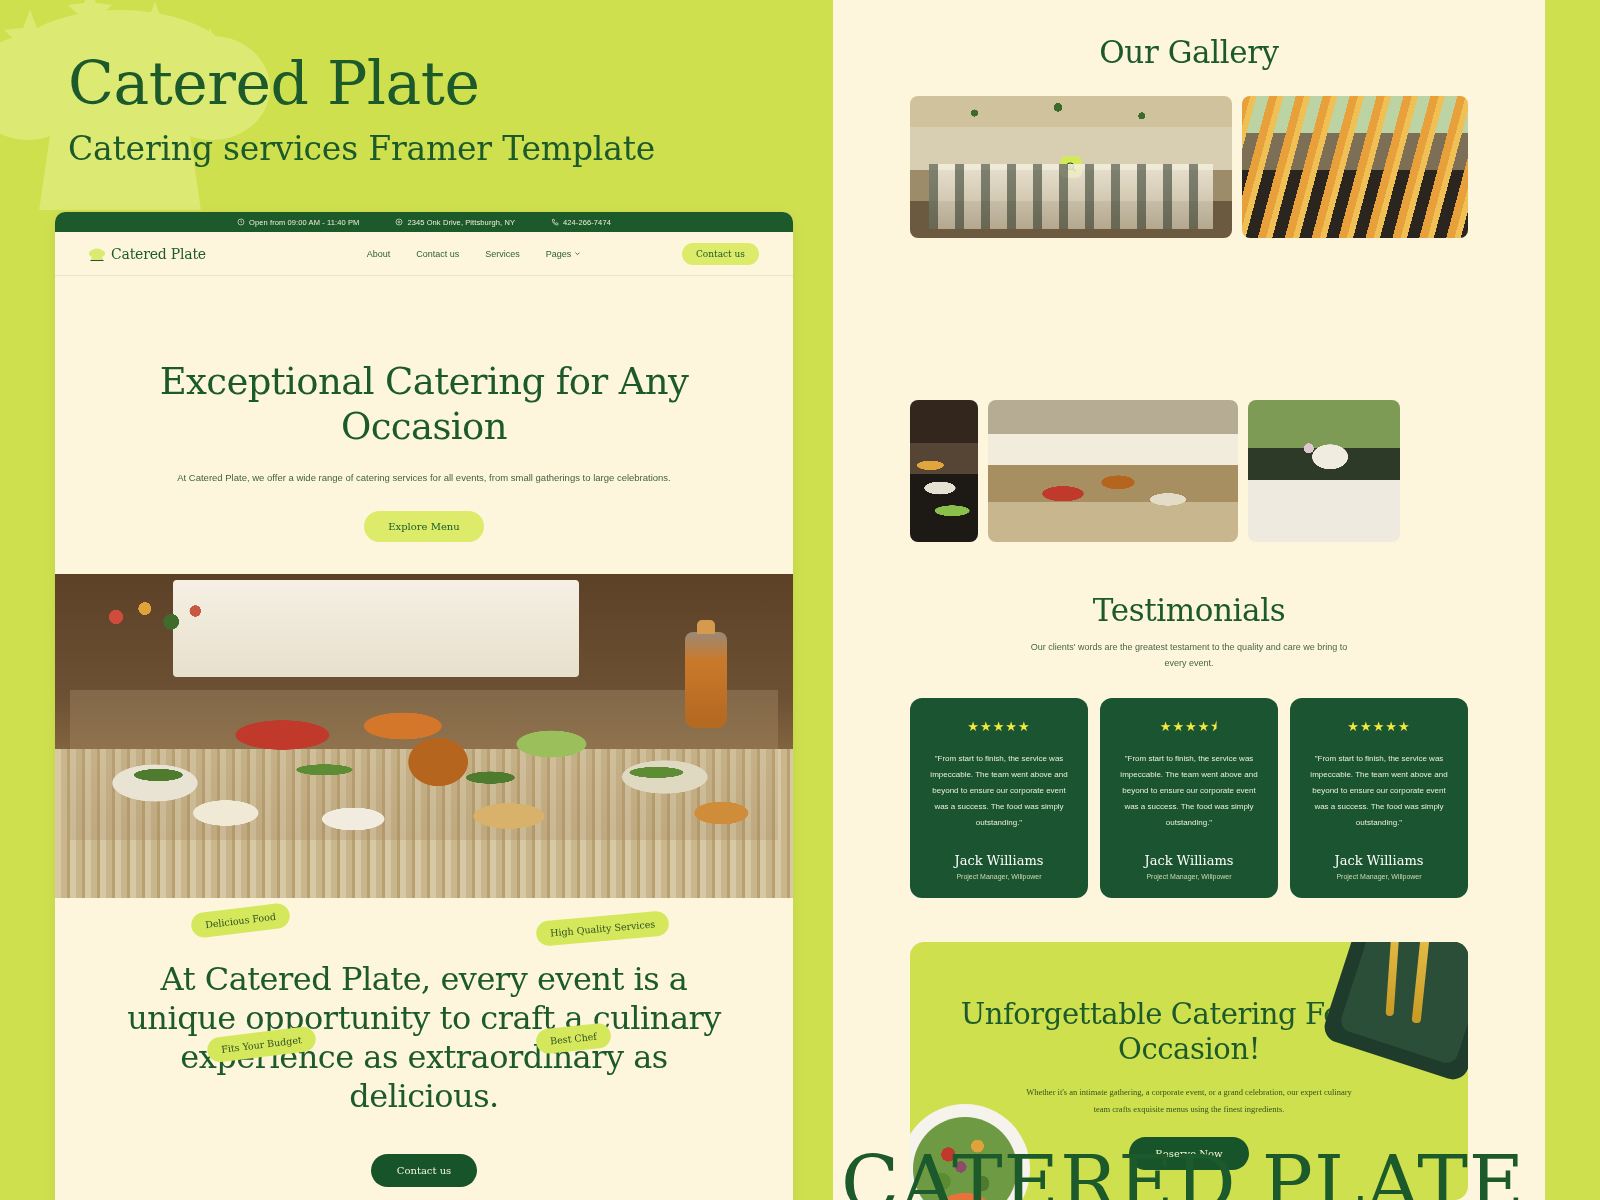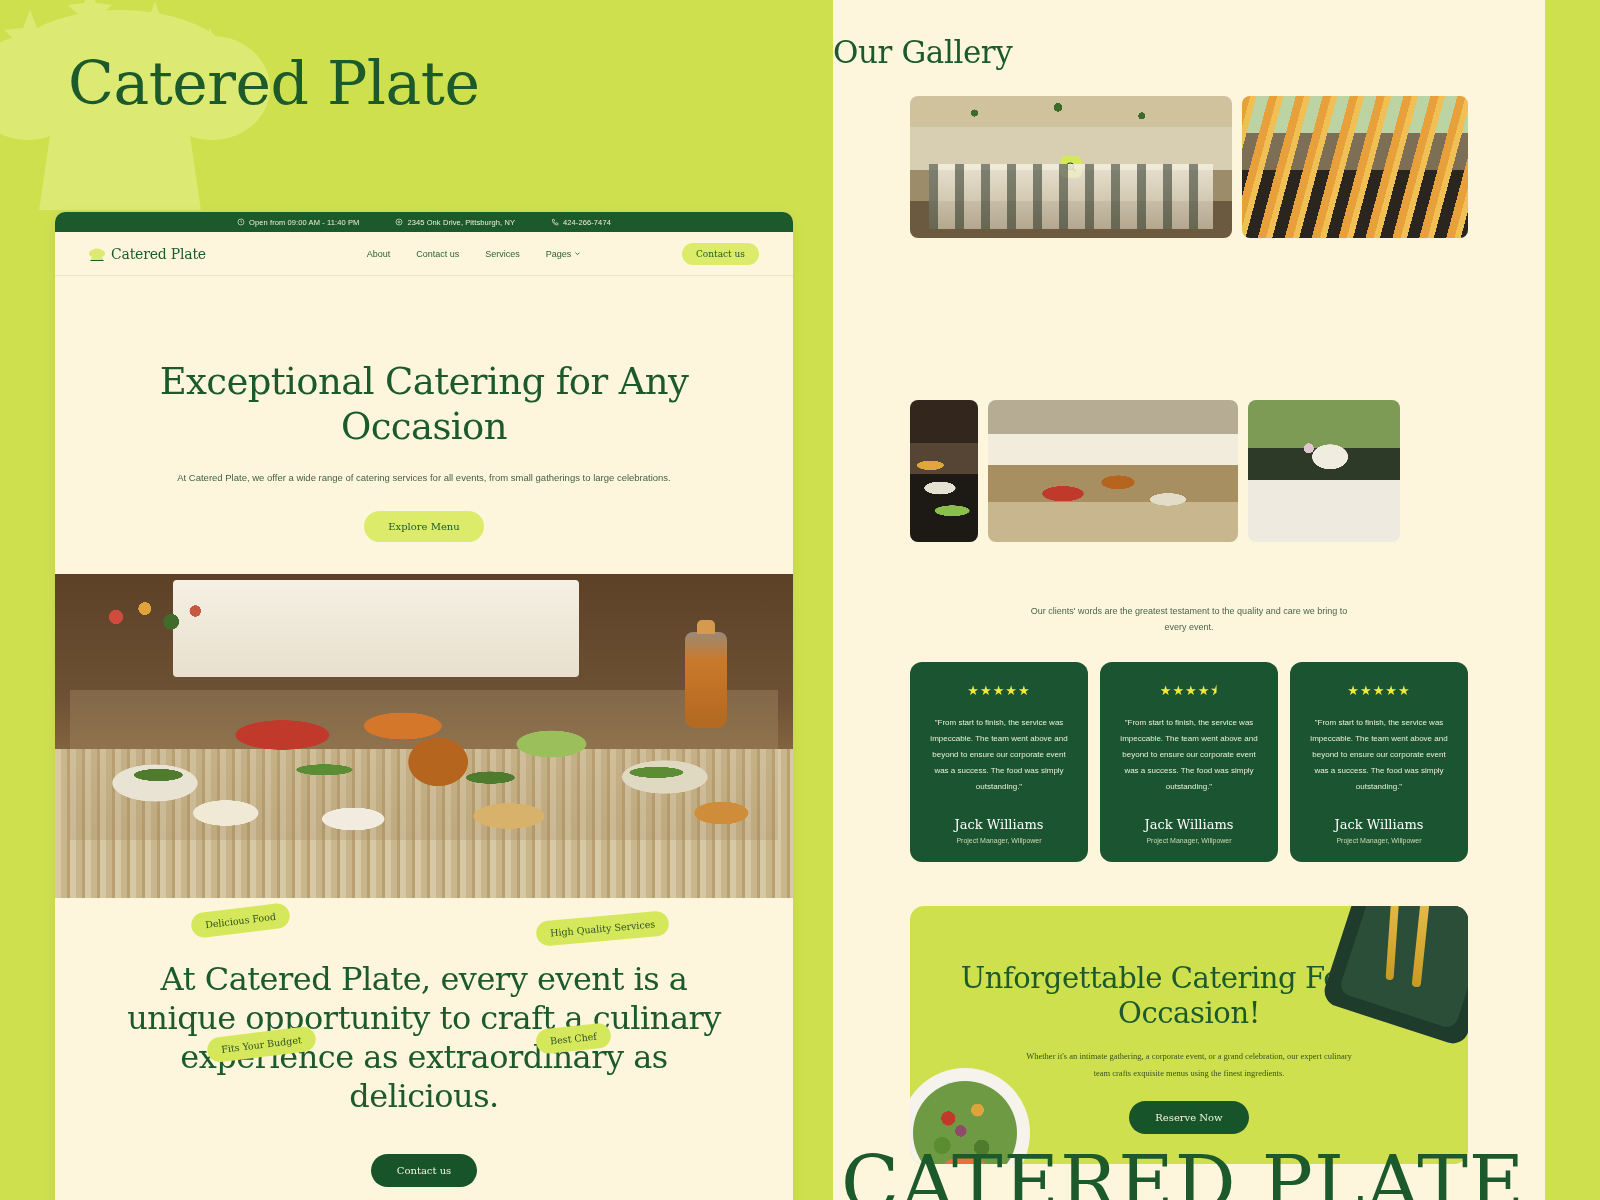--- a/index.html
+++ b/index.html
@@ -263,20 +263,21 @@
     height: 1200px;
     background: #fdf6dd;
     overflow: hidden;
   }
 
   .sec-title {
     font-family: "DejaVu Serif", serif;
     font-weight: 400;
     font-size: 31px;
     color: #1c5a2c;
+    text-align: center;
     letter-spacing: -0.4px;
   }
   .sec-sub {
     text-align: center;
     font-size: 9px;
     line-height: 1.75;
     color: #4a6647;
     margin: 12px auto 0;
     max-width: 330px;
   }
@@ -489,20 +490,21 @@
         <path d="M240 48 l6 15 16 2 -12 11 3 16 -13-8 -13 8 3-16 -12-11 16-2z"></path>
         <ellipse cx="150" cy="92" rx="118" ry="62"></ellipse>
         <ellipse cx="58" cy="108" rx="58" ry="52"></ellipse>
         <ellipse cx="242" cy="108" rx="58" ry="52"></ellipse>
         <path d="M82 142 h136 l14 96 h-164z"></path>
       </g>
     </svg>
 
     <div class="title-block">
       <div class="big-title">Catered Plate</div>
+      <div class="sub-title">Catering services Framer Template</div>
     </div>
 
     <div class="browser-mock">
 
       <div class="util-bar">
         <div class="util-item">
           <svg viewBox="0 0 24 24" fill="none" stroke="#f3efd0" stroke-width="2">
             <circle cx="12" cy="12" r="9"></circle>
               <path d="M12 7v5l3 2"></path>
           </svg>
@@ -599,20 +601,21 @@
           <div class="ph img-canapes"></div>
         </div>
         <div class="grow2" style="margin:10px auto 0;">
           <div class="ph img-buffet" style="height:142px"></div>
           <div class="ph img-spread" style="height:142px"></div>
           <div class="ph img-table" style="height:142px"></div>
         </div>
       </div>
 
       <div class="testi-wrap">
+        <div class="sec-title">Testimonials</div>
         <div class="sec-sub">Our clients' words are the greatest testament to the quality and care we bring to every event.</div>
         <div class="cards">
           <div class="card">
             <div class="stars">★★★★★</div>
             <div class="quote">"From start to finish, the service was impeccable. The team went above and beyond to ensure our corporate event was a success. The food was simply outstanding."</div>
             <div class="cname">Jack Williams</div>
             <div class="crole">Project Manager, Willpower</div>
           </div>
           <div class="card">
             <div class="stars"><span>★★★★</span><span>⯨</span></div>

